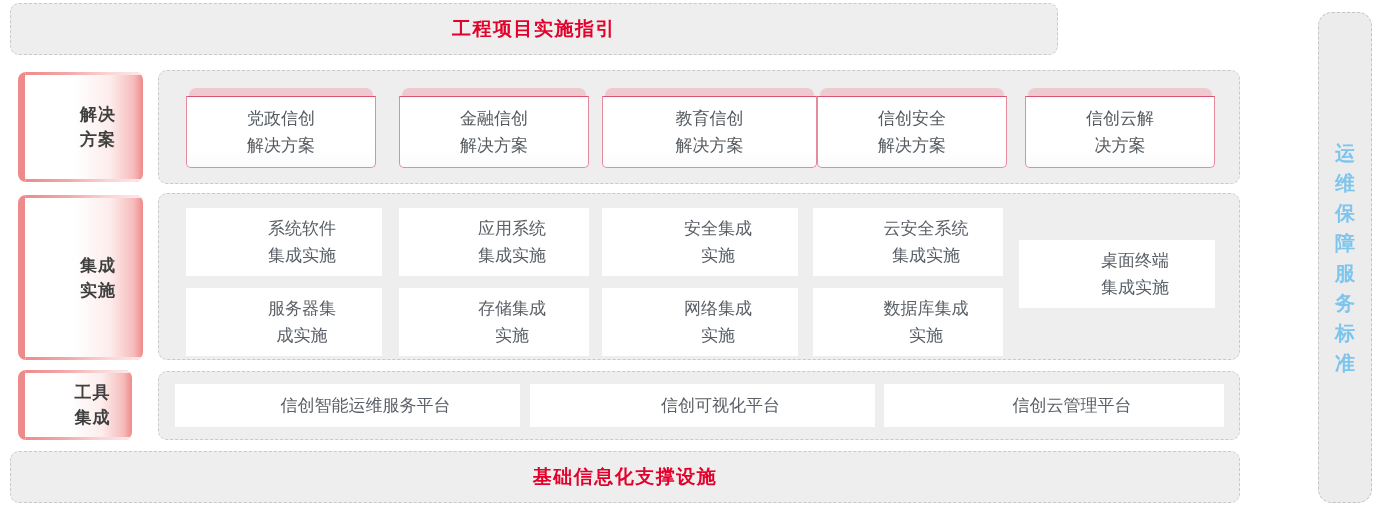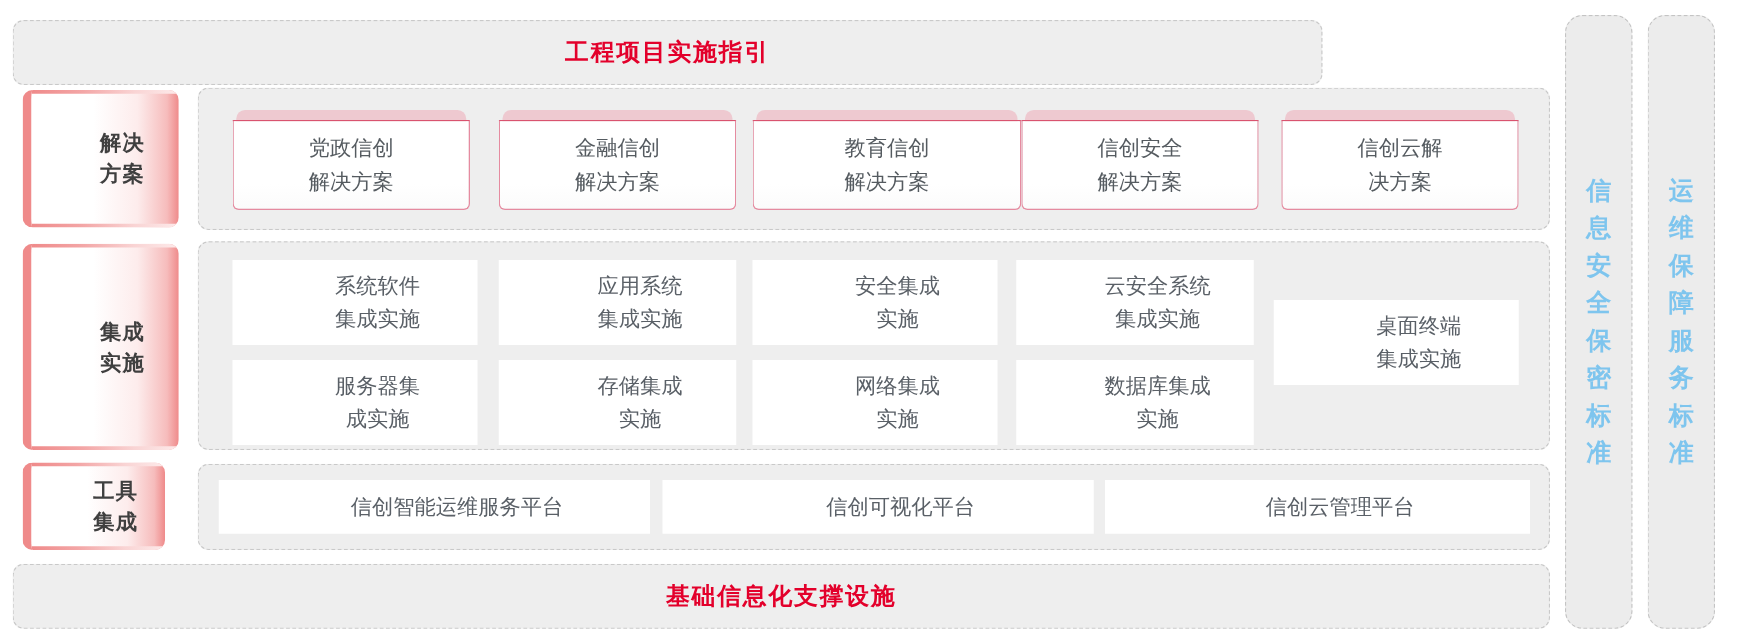--- a/index.html
+++ b/index.html
@@ -122,21 +122,21 @@
     letter-spacing:0px;
     width:24px;
     word-break:break-all;
   }
 </style>
 </head>
 <body>
 
 <div id="root">
 
-  <div class="panel banner" style="left:10px;top:16px;width:1048px;height:52px;">
+  <div class="panel banner" style="left:10px;top:3px;width:1048px;height:52px;">
     <span class="banner-text">工程项目实施指引</span>
   </div>
 
   <div class="cat" style="left:18px;top:72px;width:125px;height:110px;">
     <span class="cat-label">解决
 方案</span>
   </div>
 
   <div class="panel" style="left:158px;top:70px;width:1082px;height:114px;">
   </div>
@@ -239,20 +239,17 @@
     <span class="card-text one">信创云管理平台</span>
   </div>
   <div class="card" style="left:530px;top:384px;width:345px;height:43px;">
     <span class="card-text one">信创可视化平台</span>
   </div>
 
   <div class="panel banner" style="left:10px;top:451px;width:1230px;height:52px;">
     <span class="banner-text">基础信息化支撑设施</span>
   </div>
 
-  <div class="vpanel" style="left:1252px;top:12px;width:54px;height:491px;">
-    <span class="vtext">信息安全保密标准</span>
-  </div>
   <div class="vpanel" style="left:1318px;top:12px;width:54px;height:491px;">
     <span class="vtext">运维保障服务标准</span>
   </div>
 
 </div>
 
 </body></html>

